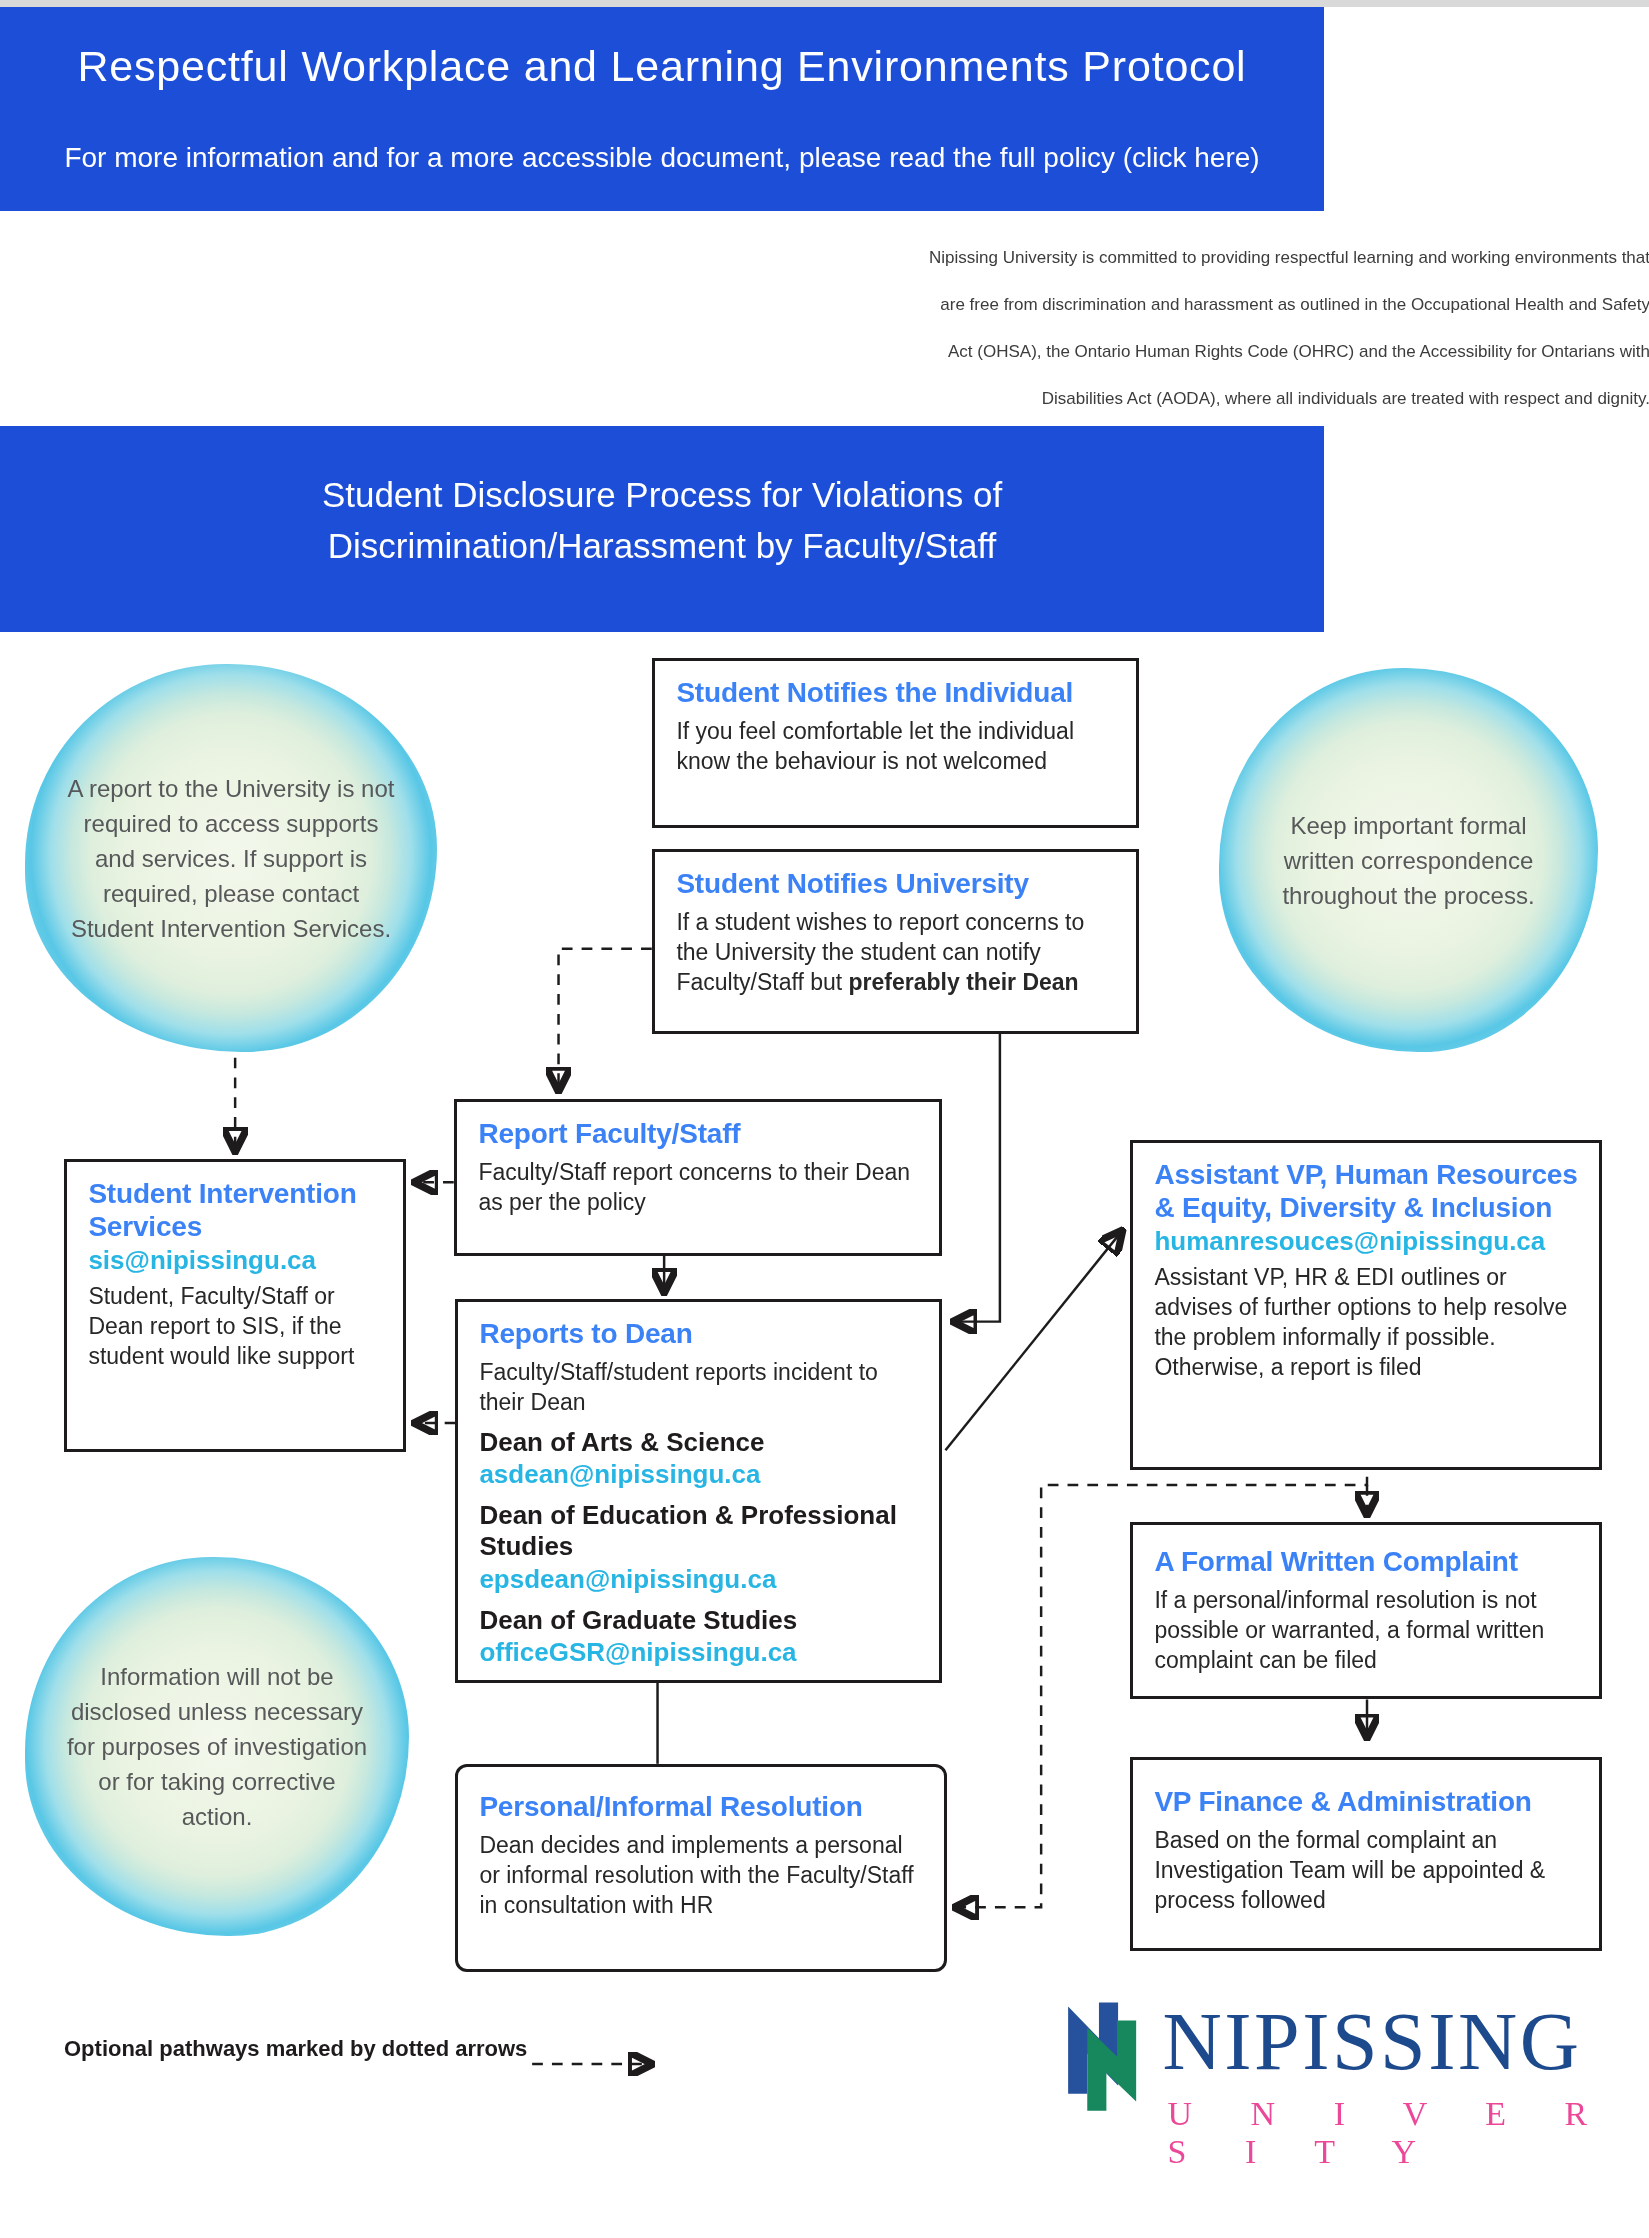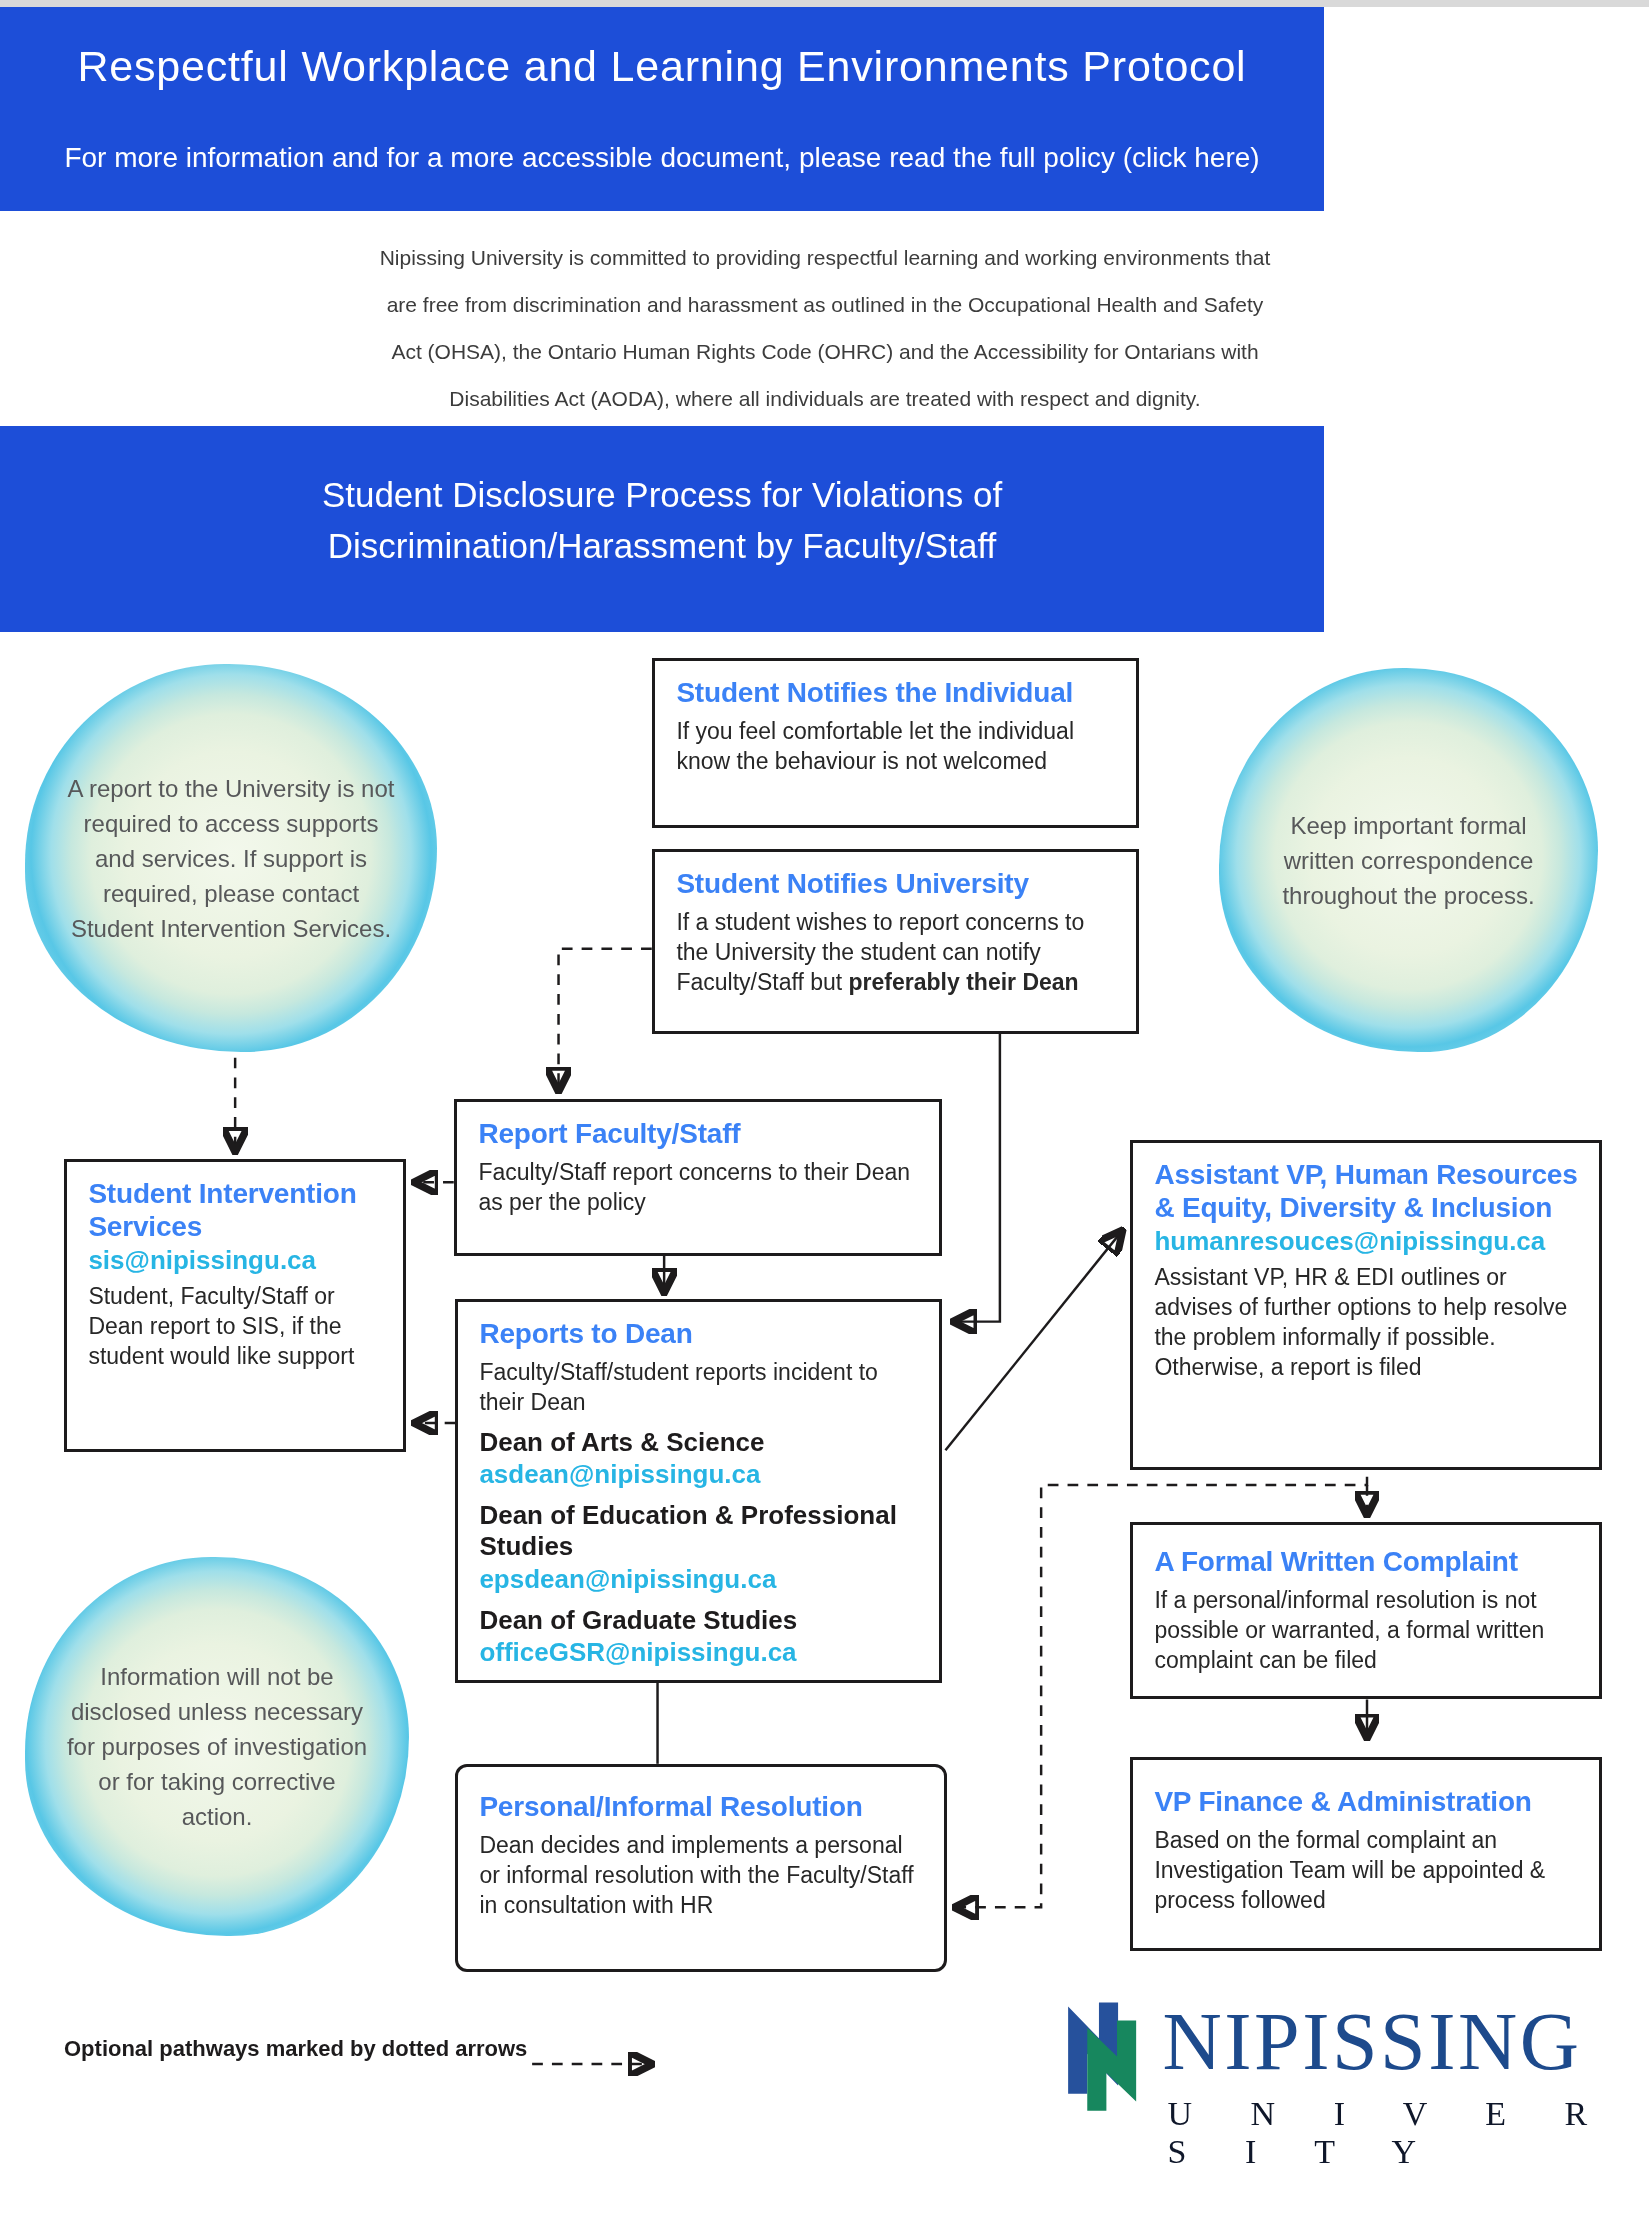--- a/index.html
+++ b/index.html
@@ -7,21 +7,21 @@
     width:1650px;height:2239px;position:relative;background:#ffffff;
     font-family:"Liberation Sans","DejaVu Sans",sans-serif;overflow:hidden;
   }
   .topstrip{position:absolute;left:0;top:0;width:1650px;height:6.6px;background:#d9d9d9;}
   .band{position:absolute;left:0;width:1324px;background:#1d4ed8;color:#ffffff;text-align:center;}
   .band1{top:6.6px;height:204px;}
   .band1 .t{margin-top:35px;font-size:43px;font-weight:400;letter-spacing:0.8px;}
   .band1 .s{margin-top:51px;font-size:28px;font-weight:400;}
   .band1 .s .ch{cursor:pointer;}
   .intro{position:absolute;left:0;top:234px;width:1650px;text-align:center;color:#3c3c3c;}
-  .intro div{font-size:21px;line-height:47px;white-space:nowrap;}
+  .intro div{font-size:17px;line-height:47px;white-space:nowrap;text-align:right;}
   .band2{top:426px;height:206px;}
   .band2 .t{margin-top:43px;font-size:35px;line-height:51px;font-weight:400;}
   
   .note{
     position:absolute;display:flex;align-items:center;justify-content:center;text-align:center;
     color:#57585a;border-radius:49% 51% 47% 53% / 52% 48% 53% 47%;
     background:radial-gradient(circle at 50% 49%,
       #f3f8ec 0%, #eaf3e1 36%, #dfefdd 49%, #c6e8de 56%, #9fdfea 63%,
       #58c7e6 70%, #72d1ea 77%, #a9e3f2 84%, #cdeef8 91%, #eaf8fd 97%, #ffffff 100%);
   }
@@ -37,21 +37,21 @@
   .connectors path{fill:none;stroke:#1d1b1c;stroke-width:3px;}
   .connectors path.dash{stroke-dasharray:13 11;}
   
   .legend{position:absolute;left:64px;top:2036px;display:flex;align-items:center;}
   .legend .lt{font-size:22px;font-weight:bold;color:#1d1b1c;}
   
   .logo{position:absolute;left:1066px;top:1953px;display:flex;align-items:flex-start;}
   .logo .mark{width:132px;height:194px;}
   .logo .ltxt{margin-left:11.5px;font-family:"Liberation Serif","DejaVu Serif",serif;}
   .logo .lname{font-size:82px;line-height:82px;letter-spacing:2.5px;color:#1d4a8c;margin-top:48px;}
-  .logo .lsub{font-size:34px;letter-spacing:25px;color:#0f172a;margin-top:11.5px;margin-left:5px;}
+  .logo .lsub{font-size:34px;letter-spacing:25px;color:#ec4899;margin-top:11.5px;margin-left:5px;}
 </style>
 </head>
 <body>
 
 <div class="topstrip"></div>
 
 <div class="band band1">
   <div class="t">Respectful Workplace and Learning Environments Protocol</div>
   <div class="s"><span>For more information and for a more accessible document, please read the full policy </span><span class="ch">(click here)</span></div>
 </div>

